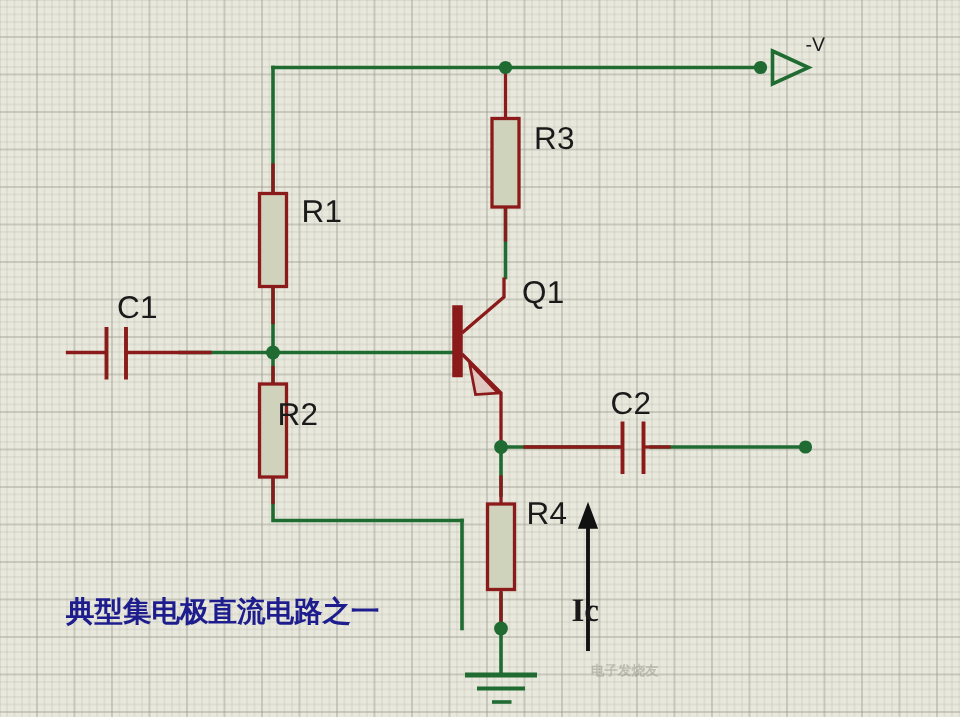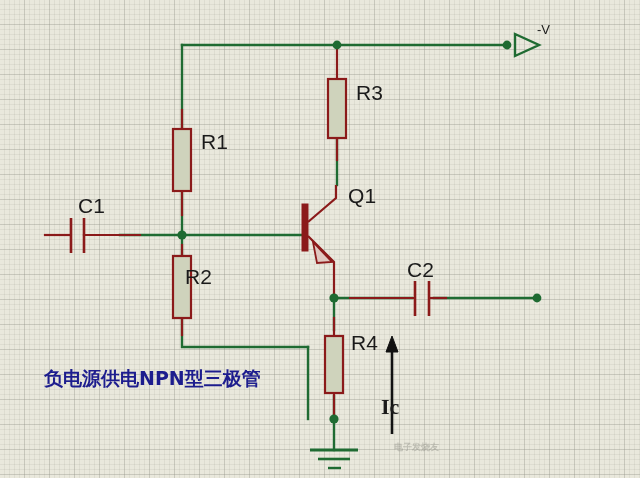--- a/index.html
+++ b/index.html
@@ -145,17 +145,17 @@
   <div class="lbl ref" style="left:356px;top:81px;">R3</div>
   <div class="lbl ref" style="left:351px;top:331px;text-align:center;">R4</div>
   <div class="lbl ref" style="left:78px;top:194px;">C1</div>
   <div class="lbl ref" style="left:407px;top:258px;">C2</div>
   <div class="lbl ref" style="left:348px;top:184px;">Q1</div>
 
   <div class="lbl vlbl" style="left:537px;top:22px;">-V</div>
 
   <div class="lbl ic" style="left:381px;top:366px;margin-top:28px;">Ic</div>
 
-  <div class="cap-zh" style="left:44px;top:366px;">负电源供电NPN型三极管</div>
+  <div class="cap-zh" style="left:44px;top:395px;">典型集电极直流电路之一</div>
 
   <div class="wm" style="left:394px;top:441px;font-weight:bold;">电子发烧友</div>
 
 </div>
 
 </body></html>

